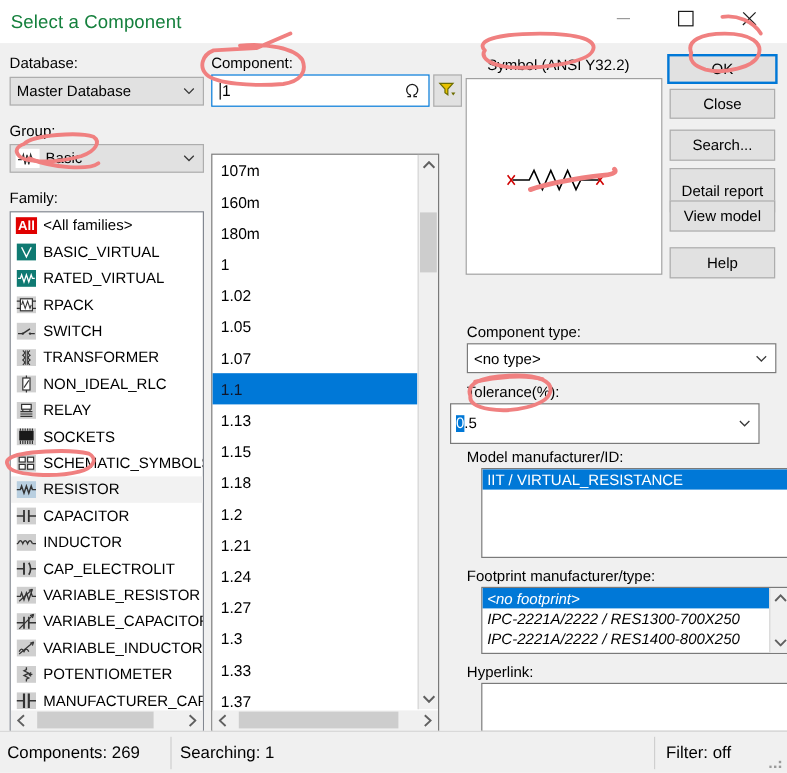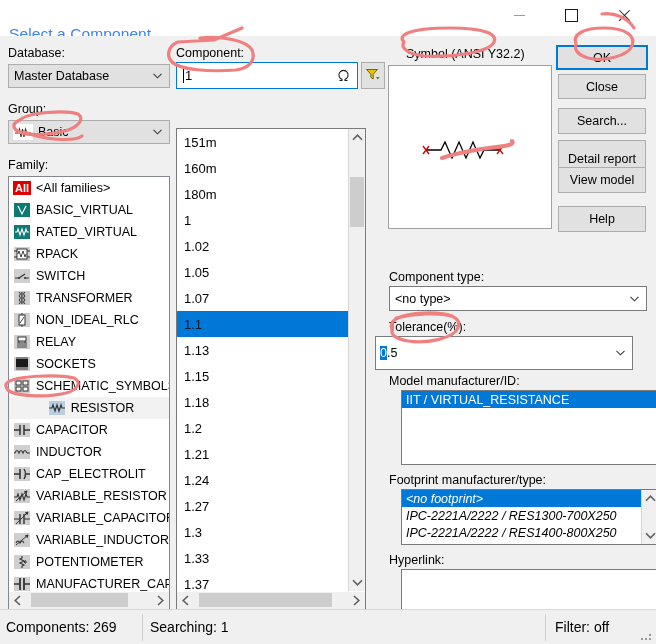--- a/index.html
+++ b/index.html
@@ -25,23 +25,23 @@
 
   
   .titlebar {
     position: absolute;
     left: 0; top: 0;
     width: 656px; height: 36px;
     background: #ffffff;
   }
   .title-text {
     position: absolute;
-    left: 9px; top: 25px;
+    left: 9px; top: 10px;
     font-size: 15.5px;
-    color: #3b82f6;
+    color: #15803d;
     letter-spacing: 0.1px;
   }
   .wbtn {
     position: absolute;
     top: 0;
     width: 46px; height: 30px;
     display: flex; align-items: center; justify-content: center;
     cursor: default;
   }
   .wbtn-min { right: 114px; }
@@ -118,21 +118,21 @@
 
   .famrow {
     height: 22px;
     display: flex;
     align-items: center;
     padding-left: 4px;
     font-size: 12.5px;
     white-space: nowrap;
     cursor: default;
   }
-  .famrow.sel { background: #f2f2f2; justify-content: center; }
+  .famrow.sel { background: #f2f2f2; }
   .famicon {
     width: 18px; height: 16px;
     margin-right: 5px;
     flex: 0 0 auto;
     display: block;
   }
   .famlabel { line-height: 1; }
 
   .comprow {
     height: 26px;
@@ -547,21 +547,21 @@
       <span>
         <svg width="16" height="15" viewBox="0 0 16 15">
           <path d="M1.5 2.5 L12.5 2.5 L8.2 7.2 L8.2 12 L5.8 10.3 L5.8 7.2 Z" fill="#e8c100" stroke="#6d6d00" stroke-width="1"></path>
           <path d="M11 10 L14.5 10 L12.7 12.6 Z" fill="#6d6d00"></path>
         </svg>
       </span>
     </div>
 
     <div class="listbox" style="left:176px; top:92px; width:190px; height:482px;">
       <div id="component-list" style="position:absolute;left:0;top:0;width:171px;height:462px;overflow:hidden;">
-          <div class="comprow">151m</div>
+          <div class="comprow">107m</div>
           <div class="comprow">160m</div>
           <div class="comprow">180m</div>
           <div class="comprow">1</div>
           <div class="comprow">1.02</div>
           <div class="comprow">1.05</div>
           <div class="comprow">1.07</div>
           <div class="comprow sel">1.1</div>
           <div class="comprow">1.13</div>
           <div class="comprow">1.15</div>
           <div class="comprow">1.18</div>

